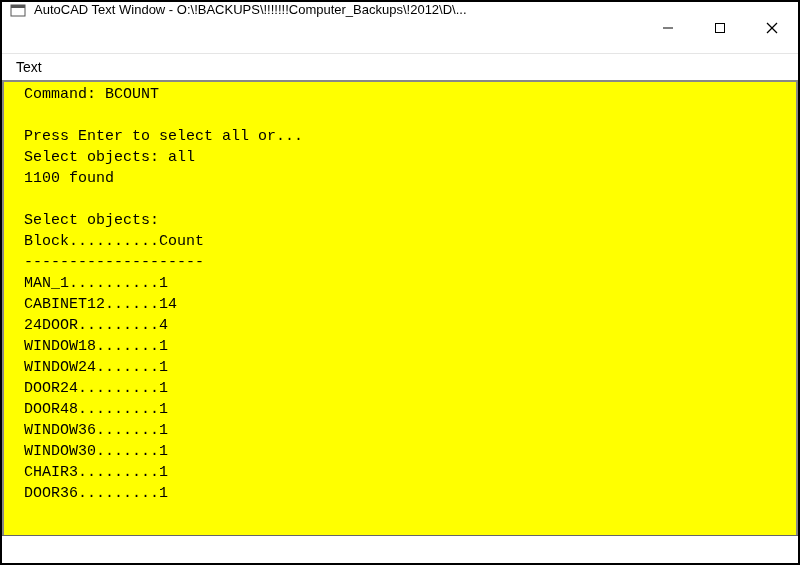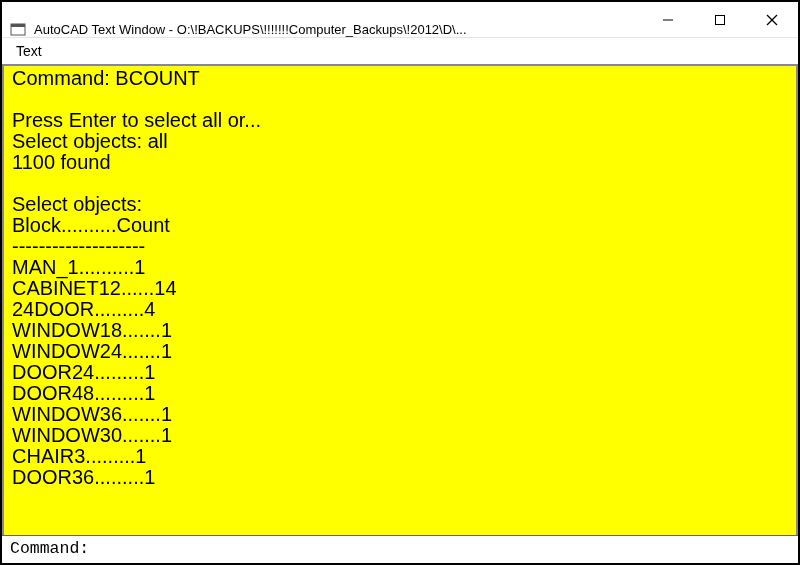--- a/index.html
+++ b/index.html
@@ -8,24 +8,24 @@
     padding: 0;
     font-family: "Segoe UI", Tahoma, sans-serif;
     background: #fff;
     width: 800px;
     height: 565px;
     border: 2px solid #000;
     display: flex;
     flex-direction: column;
   }
   .titlebar {
-    height: 36px;
+    height: 52px;
     background: #fff;
     display: flex;
-    align-items: flex-end;
+    align-items: flex-start;
     padding-left: 8px;
     border-bottom: 1px solid #e5e5e5;
   }
   .app-icon {
     width: 16px;
     height: 16px;
     margin-right: 8px;
     display: inline-flex;
     align-items: center;
     justify-content: center;
@@ -59,25 +59,25 @@
     padding: 0 8px;
     font-size: 14px;
     color: #000;
     border-bottom: 2px solid #888;
   }
   .menu-item { padding: 2px 6px; }
   .terminal {
     flex: 1;
     background: #ffff00;
     color: #000;
-    font-family: Liberation Sans, sans-serif;
-    font-size: 20px;
+    font-family: Liberation Mono, monospace;
+    font-size: 15px;
     line-height: 21px;
     overflow-y: auto;
-    padding: 2px 8px 4px 8px;
+    padding: 2px 8px 4px 20px;
     white-space: pre;
     border-left: 2px solid #888;
     border-right: 2px solid #888;
   }
   .cmdline {
     background: #fff;
     color: #000;
     font-family: Consolas, "Courier New", monospace;
     font-size: 16.5px;
     line-height: 21px;
@@ -145,15 +145,14 @@
 WINDOW18.......1
 WINDOW24.......1
 DOOR24.........1
 DOOR48.........1
 WINDOW36.......1
 WINDOW30.......1
 CHAIR3.........1
 DOOR36.........1</div>
 
 <div class="cmdline">
-  <span class="cmdprompt">Command: </span>
   <input class="cmdinput" type="text" value="" style="">
 </div>
 
 </body></html>

